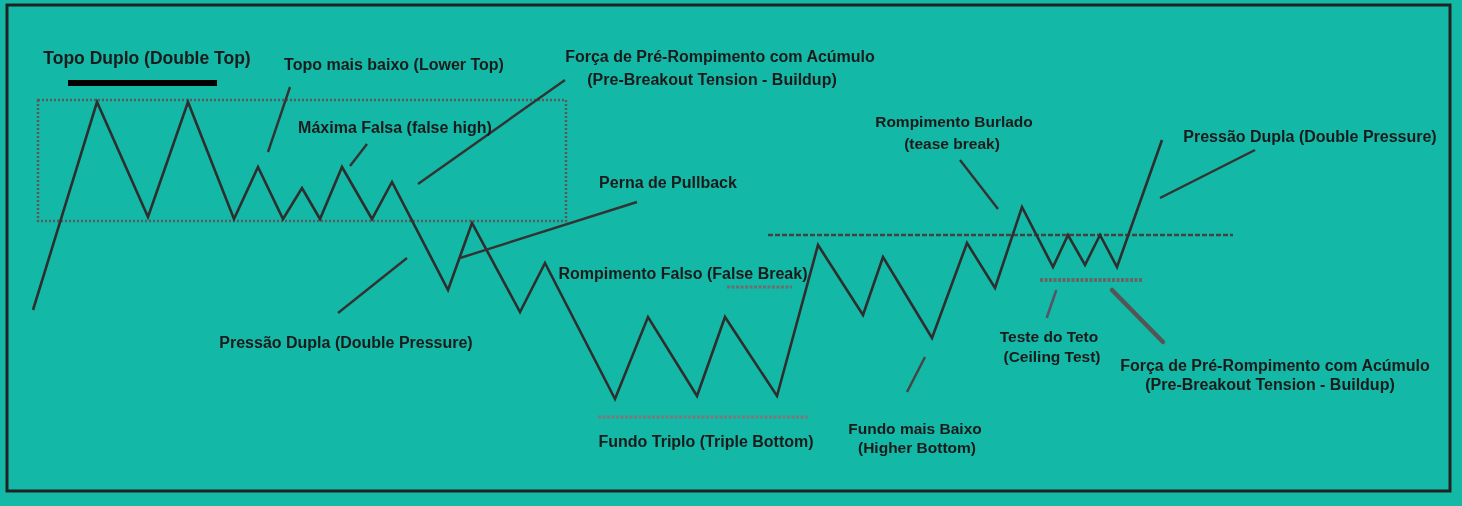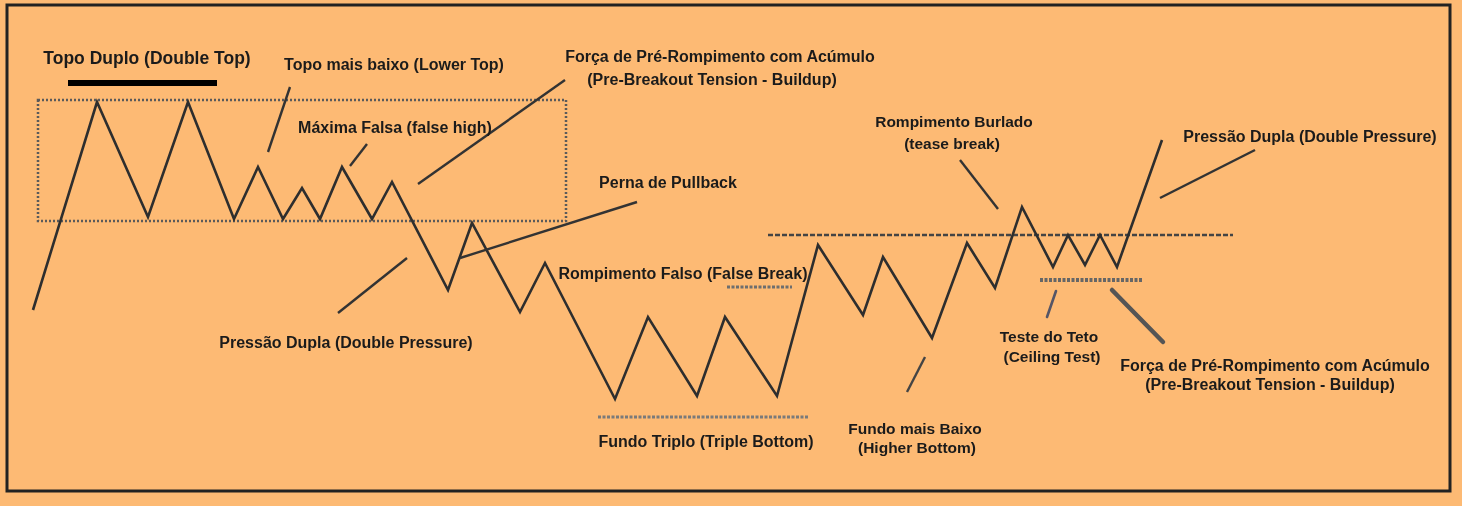--- a/index.html
+++ b/index.html
@@ -1,16 +1,16 @@
 <!DOCTYPE html>
 <html><head>
 <meta charset="utf-8">
 <style>
   html,body{margin:0;padding:0;background:#fff;}
-  .stage{position:relative;width:1462px;height:506px;background:#fdba74;overflow:hidden;
+  .stage{position:relative;width:1462px;height:506px;background:#14b8a6;overflow:hidden;
          font-family:"Liberation Sans",sans-serif;}
   svg{display:block;}
   .lbl{font-family:"Liberation Sans",sans-serif;font-weight:bold;font-size:16px;fill:#1b1b1b;}
   .lbl-lg{font-size:17.5px;}
   .lbl-sm{font-size:15.5px;}
 </style>
 </head>
 <body>
 
 <div class="stage">

